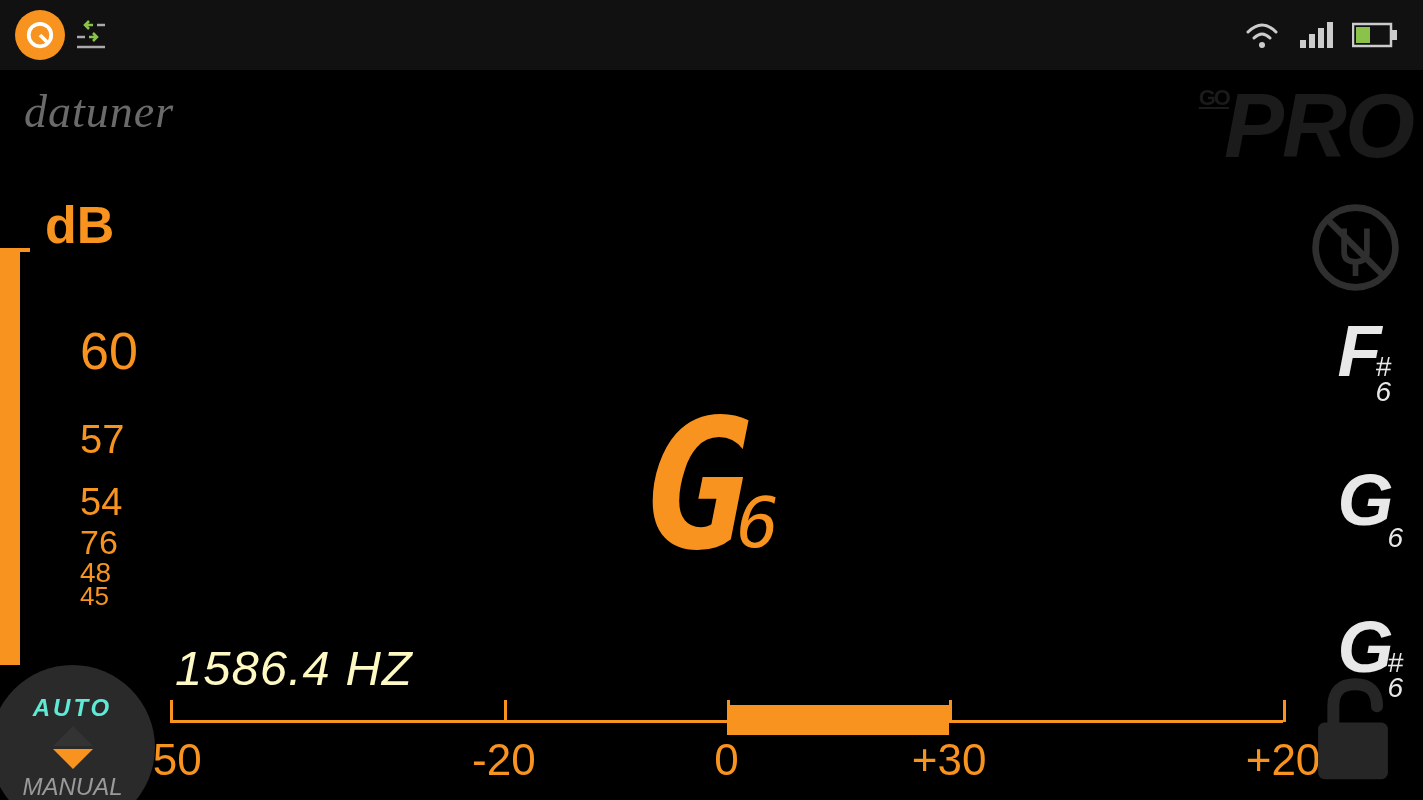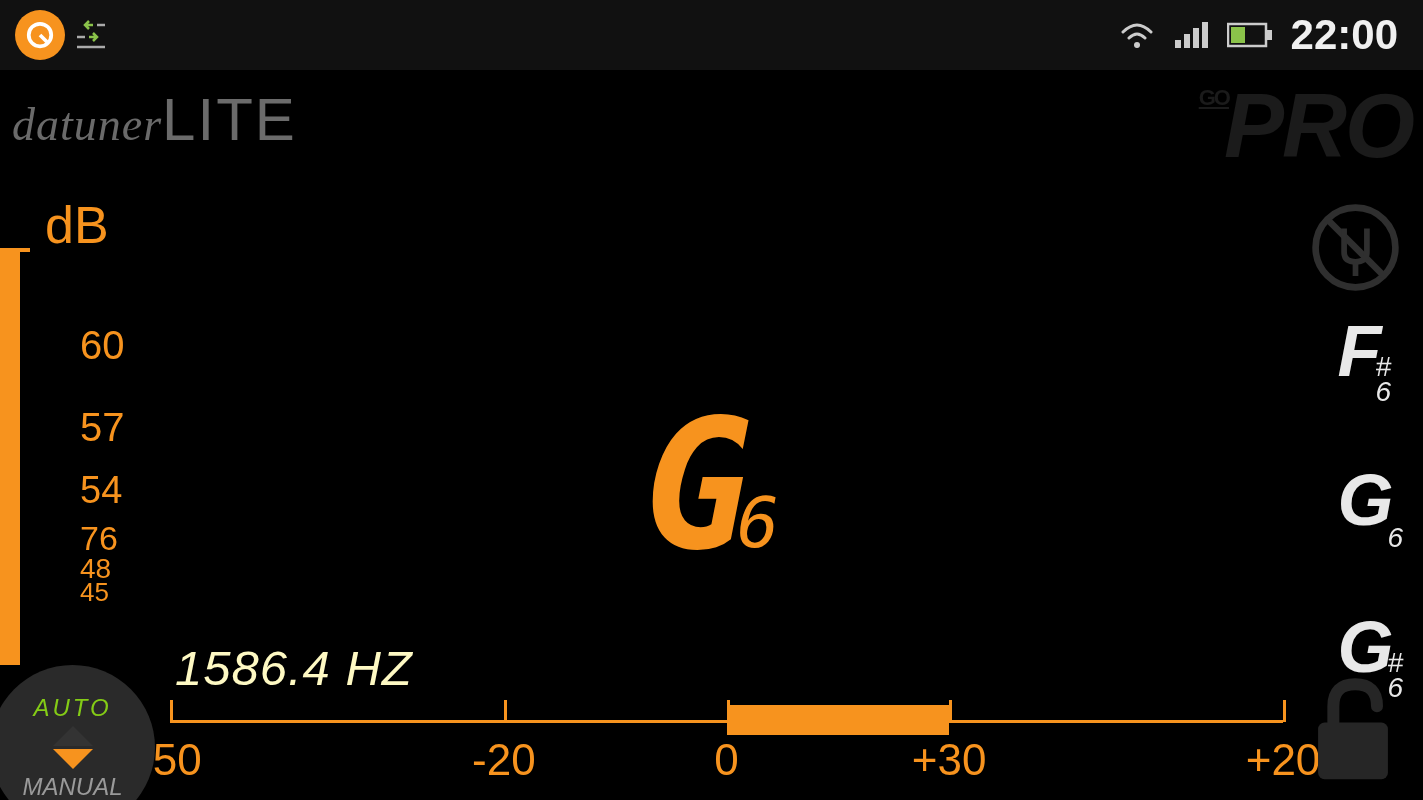--- a/index.html
+++ b/index.html
@@ -40,21 +40,21 @@
     font-size: 42px;
     font-weight: bold;
     color: #f0f0f0;
   }
   .wifi-icon, .signal-icon, .battery-icon { display:inline-flex; }
 
   
   .brand {
     position: absolute;
     top: 85px;
-    left: 12px;
+    left: 24px;
     color: #555;
     font-size: 50px;
     display: flex;
     align-items: baseline;
     text-align: center;
   }
   .brand .script {
     font-family: 'Brush Script MT', cursive;
     font-style: italic;
     font-size: 46px;
@@ -90,21 +90,21 @@
     text-decoration: underline;
   }
 
   
   .db-label {
     position: absolute;
     top: 195px;
     left: 45px;
     color: #f7931e;
     font-size: 52px;
-    font-weight: normal;
+    font-weight: bold;
   }
   .db-bar {
     position: absolute;
     left: 0;
     top: 250px;
     width: 20px;
     height: 415px;
     background: #f7931e;
   }
   .db-bar-top {
@@ -116,21 +116,21 @@
     background: #f7931e;
   }
   .db-scale {
     position: absolute;
     left: 80px;
     top: 325px;
     color: #f7931e;
     font-size: 38px;
     line-height: 1;
   }
-  .db-scale div { margin-bottom: 12px; }
+  .db-scale div { margin-bottom: 4px; }
 
   
   .main-note {
     position: absolute;
     top: 380px;
     left: 50%;
     transform: translateX(-50%);
     color: #f7931e;
     font-family: 'Digital', monospace;
     font-style: italic;
@@ -214,25 +214,25 @@
     background: #2a2a2a;
     border-radius: 50%;
     display: flex;
     flex-direction: column;
     align-items: center;
     justify-content: center;
     color: #888;
   }
   .auto-manual .auto-text {
     font-size: 24px;
-    font-weight: normal;
+    font-weight: bold;
     font-style: italic;
     letter-spacing: 3px;
     transform: translateY(-4px);
-    color:#84cc16;
+    color:#5eead4;
   }
   .auto-manual .manual-text {
     font-size: 24px;
     font-weight: normal;
     font-style: italic;
     letter-spacing: 0px;
     transform: translateY(4px);
     color:#9a9a9a;
   }
   .auto-manual .arrows {
@@ -309,37 +309,35 @@
           <rect x="29" y="2" width="6" height="26" fill="#ccc"></rect>
         </svg>
     </span>
     <span class="battery-icon">
       <svg width="46" height="28" viewBox="0 0 46 28">
           <rect x="1" y="3" width="38" height="22" stroke="#ccc" stroke-width="2.5" fill="none"></rect>
           <rect x="40" y="9" width="5" height="10" fill="#ccc"></rect>
           <rect x="4" y="6" width="14" height="16" fill="#8bc34a"></rect>
         </svg>
     </span>
-    <span>22:00</span>
   </div>
 </div>
 
 <div class="brand">
   <span class="script">datuner</span>
-  <span class="lite">LITE</span>
 </div>
 <div class="go-pro">
   <span class="go">GO</span><span>PRO</span>
 </div>
 
 <div class="db-label">dB</div>
 <div class="db-bar-top"></div>
 <div class="db-bar"></div>
 <div class="db-scale">
-  <div style="font-size:40px;margin-bottom:42px">60</div>
+  <div style="font-size:52px;margin-bottom:42px">60</div>
   <div style="font-size:40px;margin-bottom:24px">57</div>
   <div style="font-size:38px;">54</div>
   <div style="font-size:34px;margin-bottom:0px">76</div>
   <div style="font-size:28px;margin-bottom:-4px">48</div>
   <div style="font-size:26px">45</div>
 </div>
 
 <div class="main-note">
   <span class="note">G</span>
   <span class="octave">6</span>

